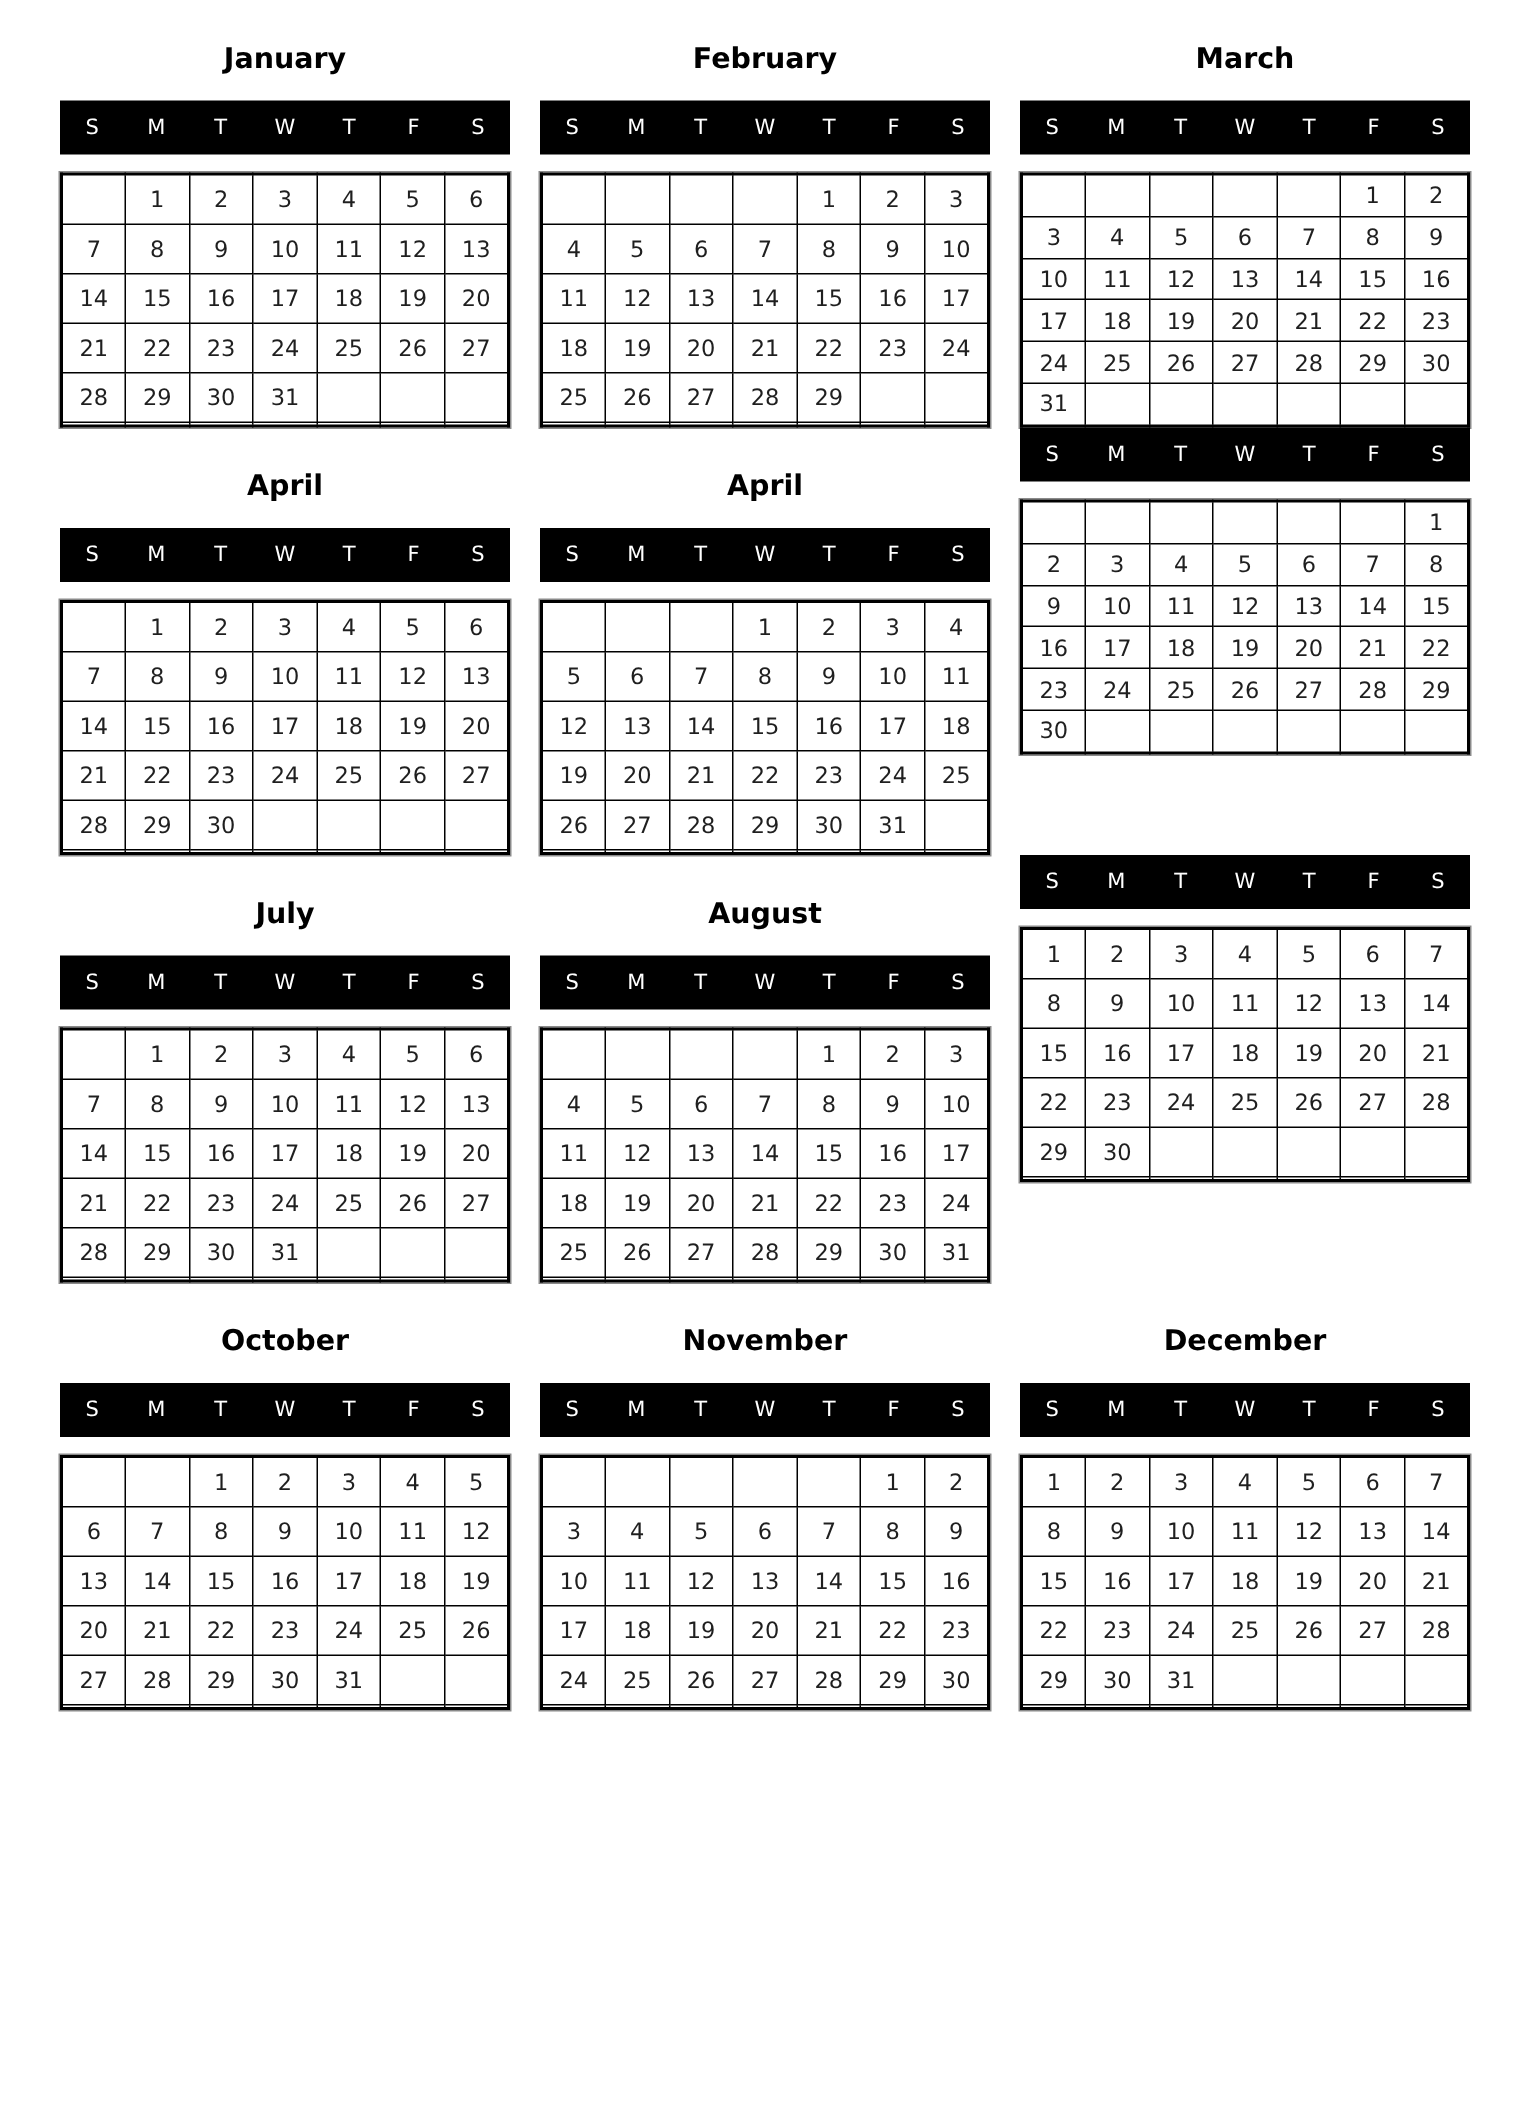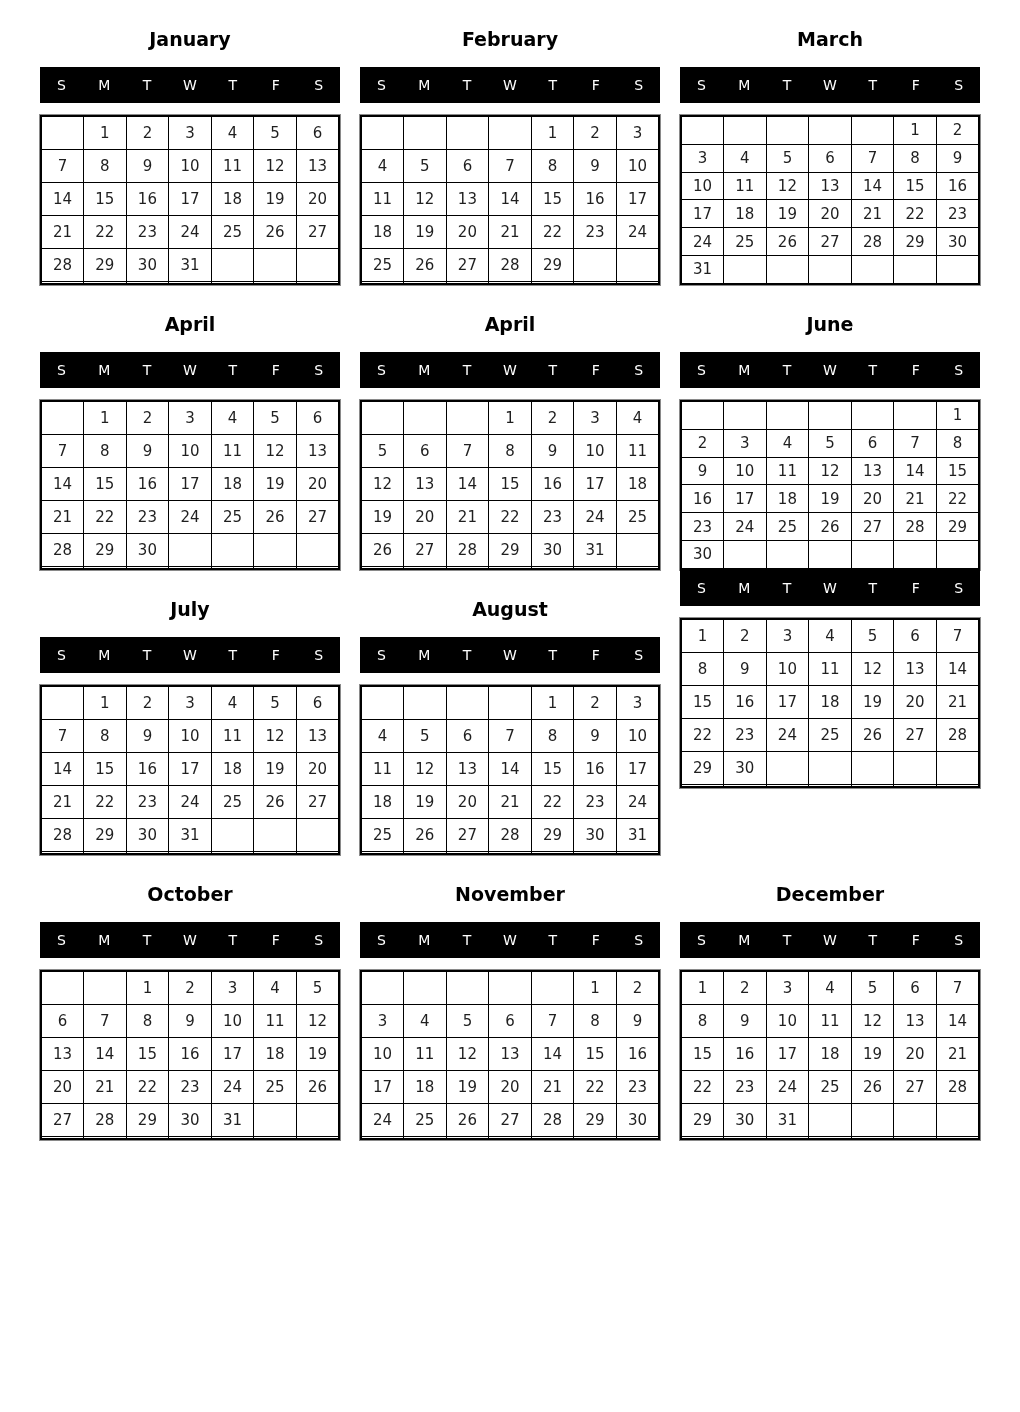--- a/index.html
+++ b/index.html
@@ -439,21 +439,20 @@
                 <td style="color: rgb(31, 31, 31);"></td>
                 <td style="color: rgb(31, 31, 31);"></td>
                 <td style="color: rgb(31, 31, 31);"></td>
               </tr>
             </tbody>
       </table>
     </div>
   </div>
 
   <div class="month">
-    <div class="month-name">June</div>
     <div class="weekday-header" style="background: rgb(0, 0, 0);">
           <div class="wd" style="color: rgb(255, 255, 255);">S</div>
           <div class="wd" style="color: rgb(255, 255, 255);">M</div>
           <div class="wd" style="color: rgb(255, 255, 255);">T</div>
           <div class="wd" style="color: rgb(255, 255, 255);">W</div>
           <div class="wd" style="color: rgb(255, 255, 255);">T</div>
           <div class="wd" style="color: rgb(255, 255, 255);">F</div>
           <div class="wd" style="color: rgb(255, 255, 255);">S</div>
         </div>
     <div class="day-grid-wrap">

